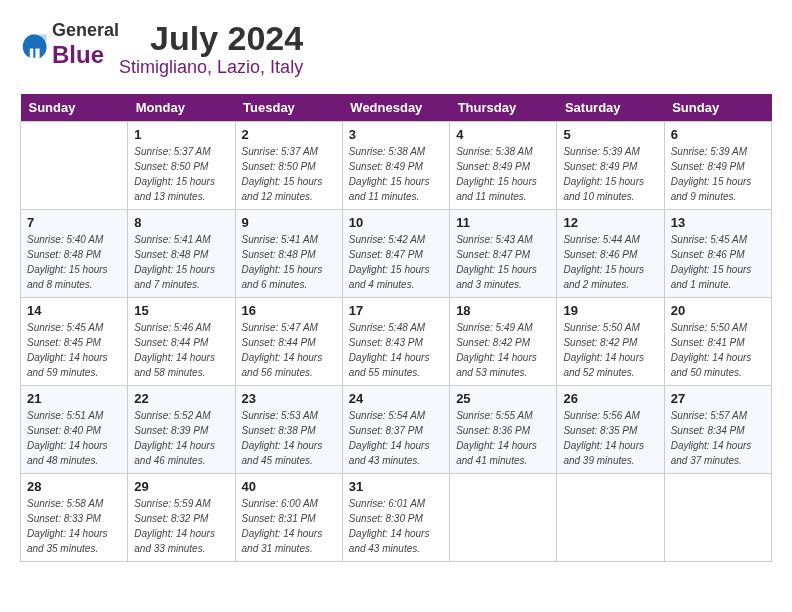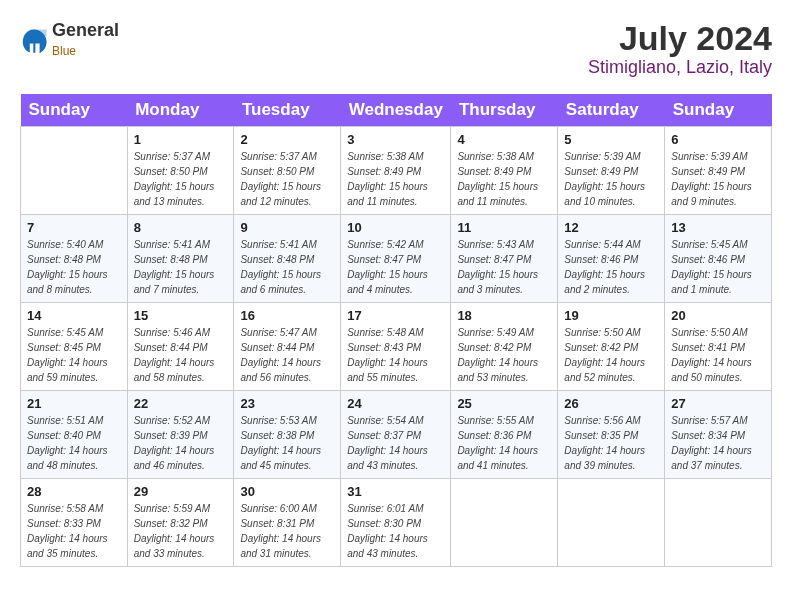--- a/index.html
+++ b/index.html
@@ -5,38 +5,37 @@
     * { margin: 0; padding: 0; box-sizing: border-box; }
     body {
       font-family: Arial, sans-serif;
       background: #fff;
       width: 792px;
       min-height: 612px;
       padding: 20px;
     }
     .header-area {
       display: flex;
-      justify-content: space-between;
       align-items: flex-start;
       margin-bottom: 16px;
     }
     .logo {
       display: flex;
       align-items: center;
       gap: 4px;
     }
     .logo-text-general {
       font-size: 18px;
       font-weight: bold;
       color: #333;
     }
     .logo-text-blue {
-      font-size: 12px;
-      font-weight: normal;
-      color: #a16207;
+      font-size: 24px;
+      font-weight: bold;
+      color: #701a75;
     }
     .logo-icon {
       width: 28px;
       height: 28px;
     }
     .title-area {
       text-align: right;
     }
     .main-title {
       font-size: 34px;
@@ -47,25 +46,25 @@
     .subtitle {
       font-size: 18px;
       color: #701a75;
     }
     .calendar-table {
       width: 100%;
       border-collapse: collapse;
       font-size: 11px;
     }
     .calendar-table th {
-      background-color: #8b5cf6;
+      background-color: #701a75;
       color: #fff;
       text-align: left;
       padding: 6px 8px;
-      font-size: 17px;
+      font-size: 13px;
       font-weight: bold;
     }
     .calendar-table td {
       border: 1px solid #ccc;
       vertical-align: top;
       padding: 5px 6px;
       width: calc(100% / 7);
       height: 80px;
     }
     .calendar-table tr:nth-child(even) td {
@@ -244,21 +243,21 @@
       <tr>
         <td>
           <span class="day-number">28</span>
           <div class="day-info">Sunrise: 5:58 AM<br>Sunset: 8:33 PM<br>Daylight: 14 hours and 35 minutes.</div>
         </td>
         <td>
           <span class="day-number">29</span>
           <div class="day-info">Sunrise: 5:59 AM<br>Sunset: 8:32 PM<br>Daylight: 14 hours and 33 minutes.</div>
         </td>
         <td>
-          <span class="day-number">30</span>
+          <span class="day-number">40</span>
           <div class="day-info">Sunrise: 6:00 AM<br>Sunset: 8:31 PM<br>Daylight: 14 hours and 31 minutes.</div>
         </td>
         <td>
           <span class="day-number">31</span>
           <div class="day-info">Sunrise: 6:01 AM<br>Sunset: 8:30 PM<br>Daylight: 14 hours and 43 minutes.</div>
         </td>
         <td class="empty-cell"></td>
         <td class="empty-cell"></td>
         <td class="empty-cell"></td>
       </tr>

